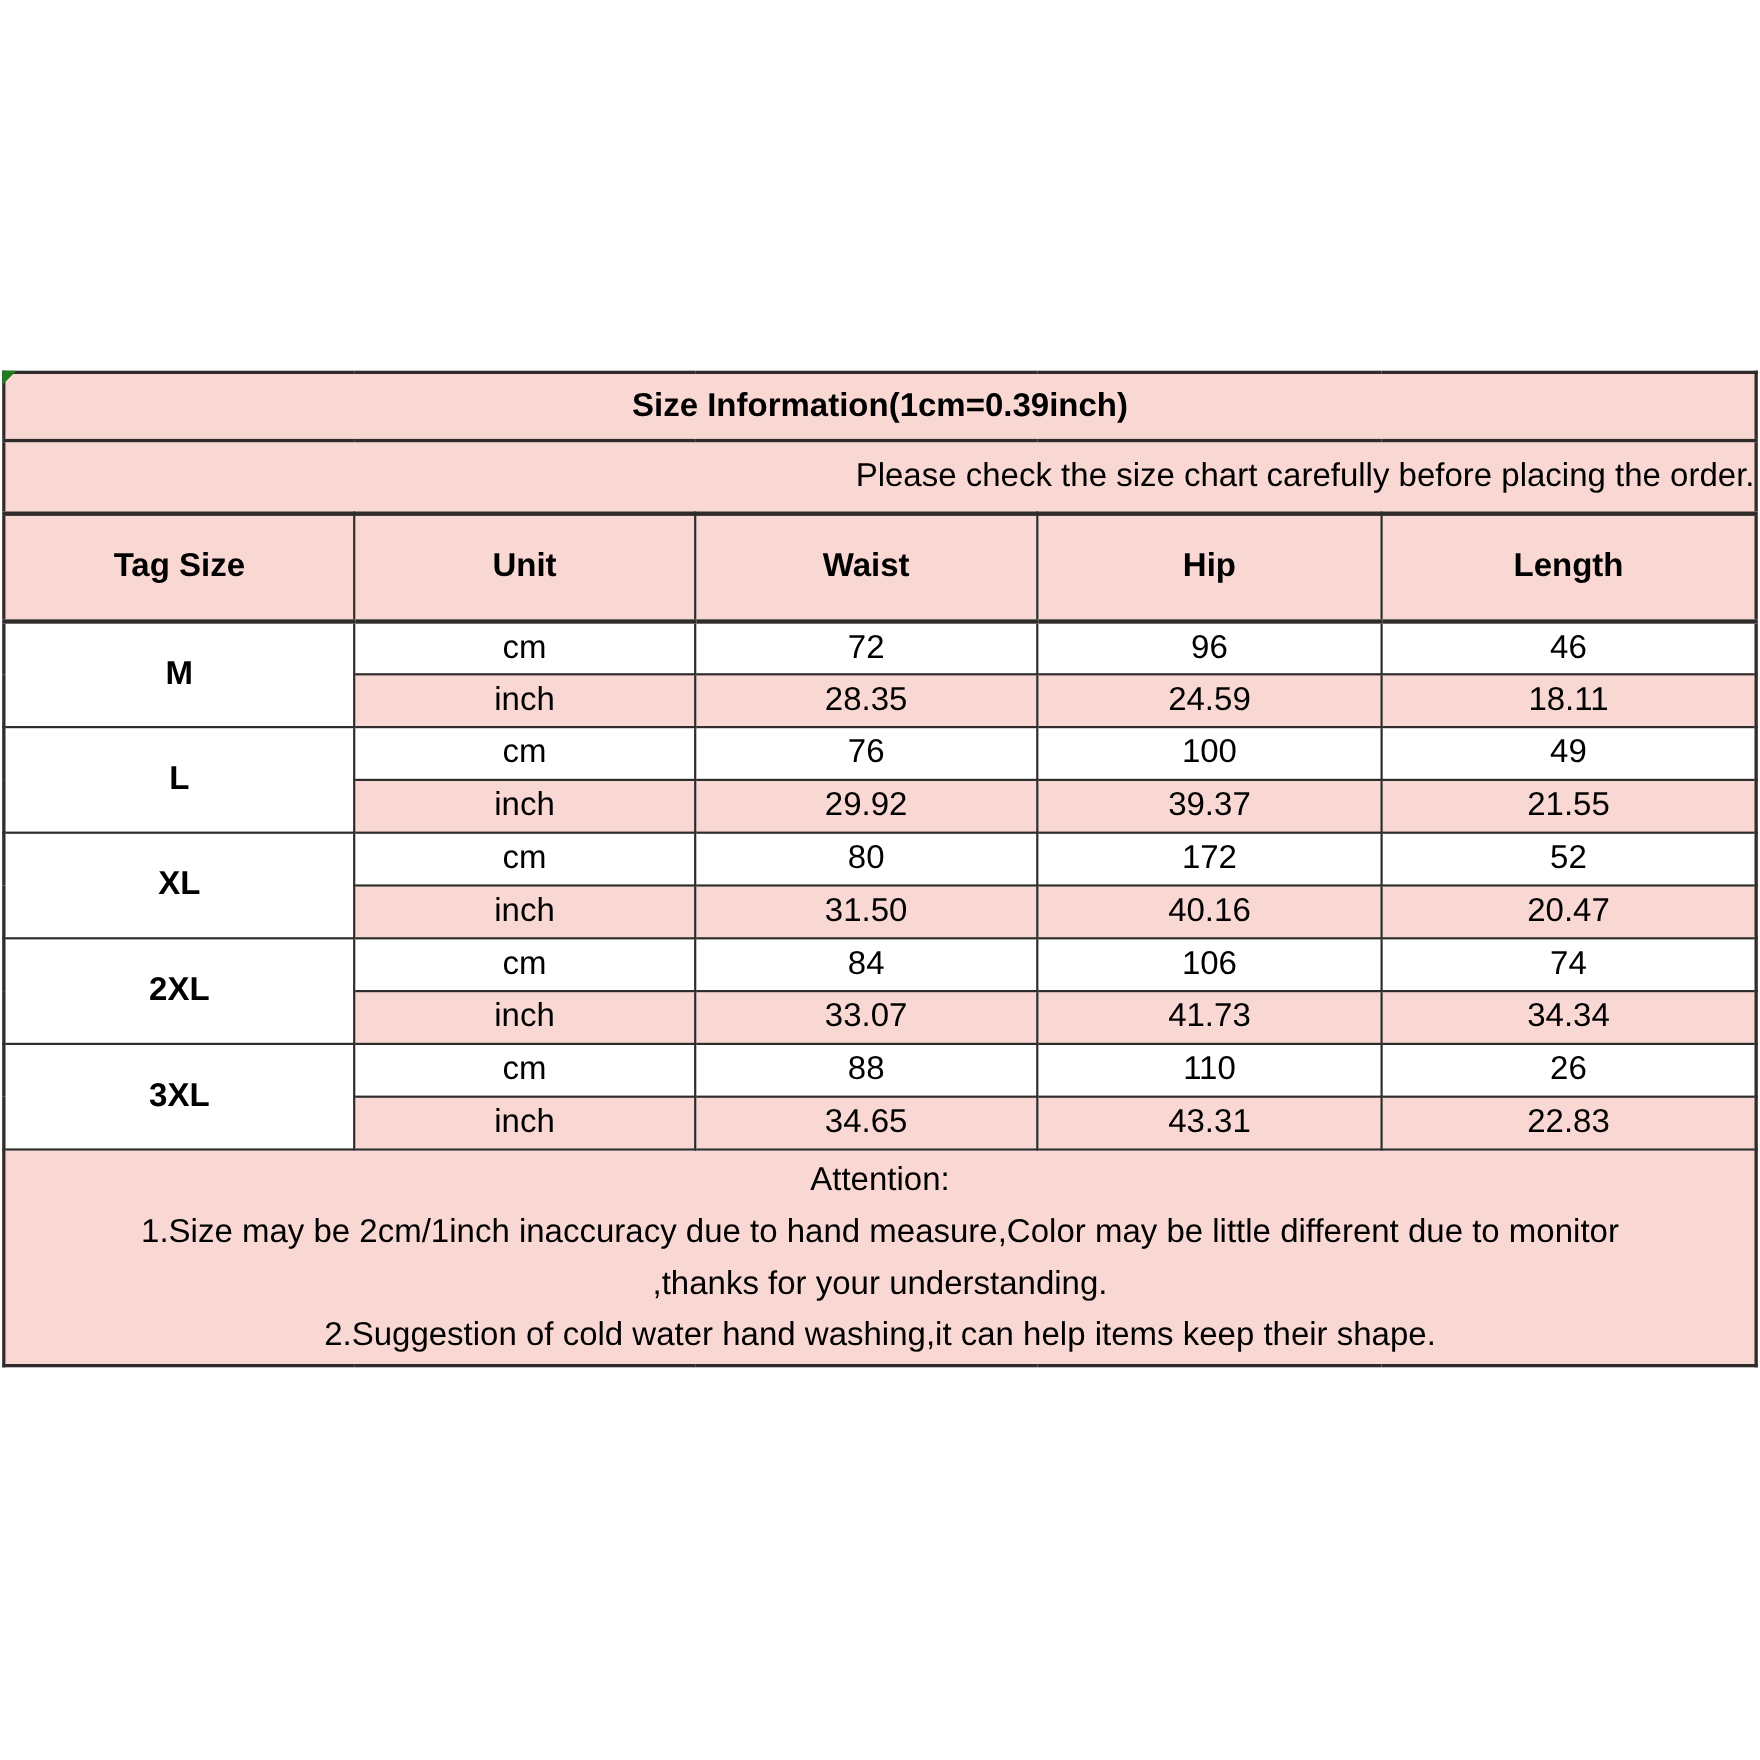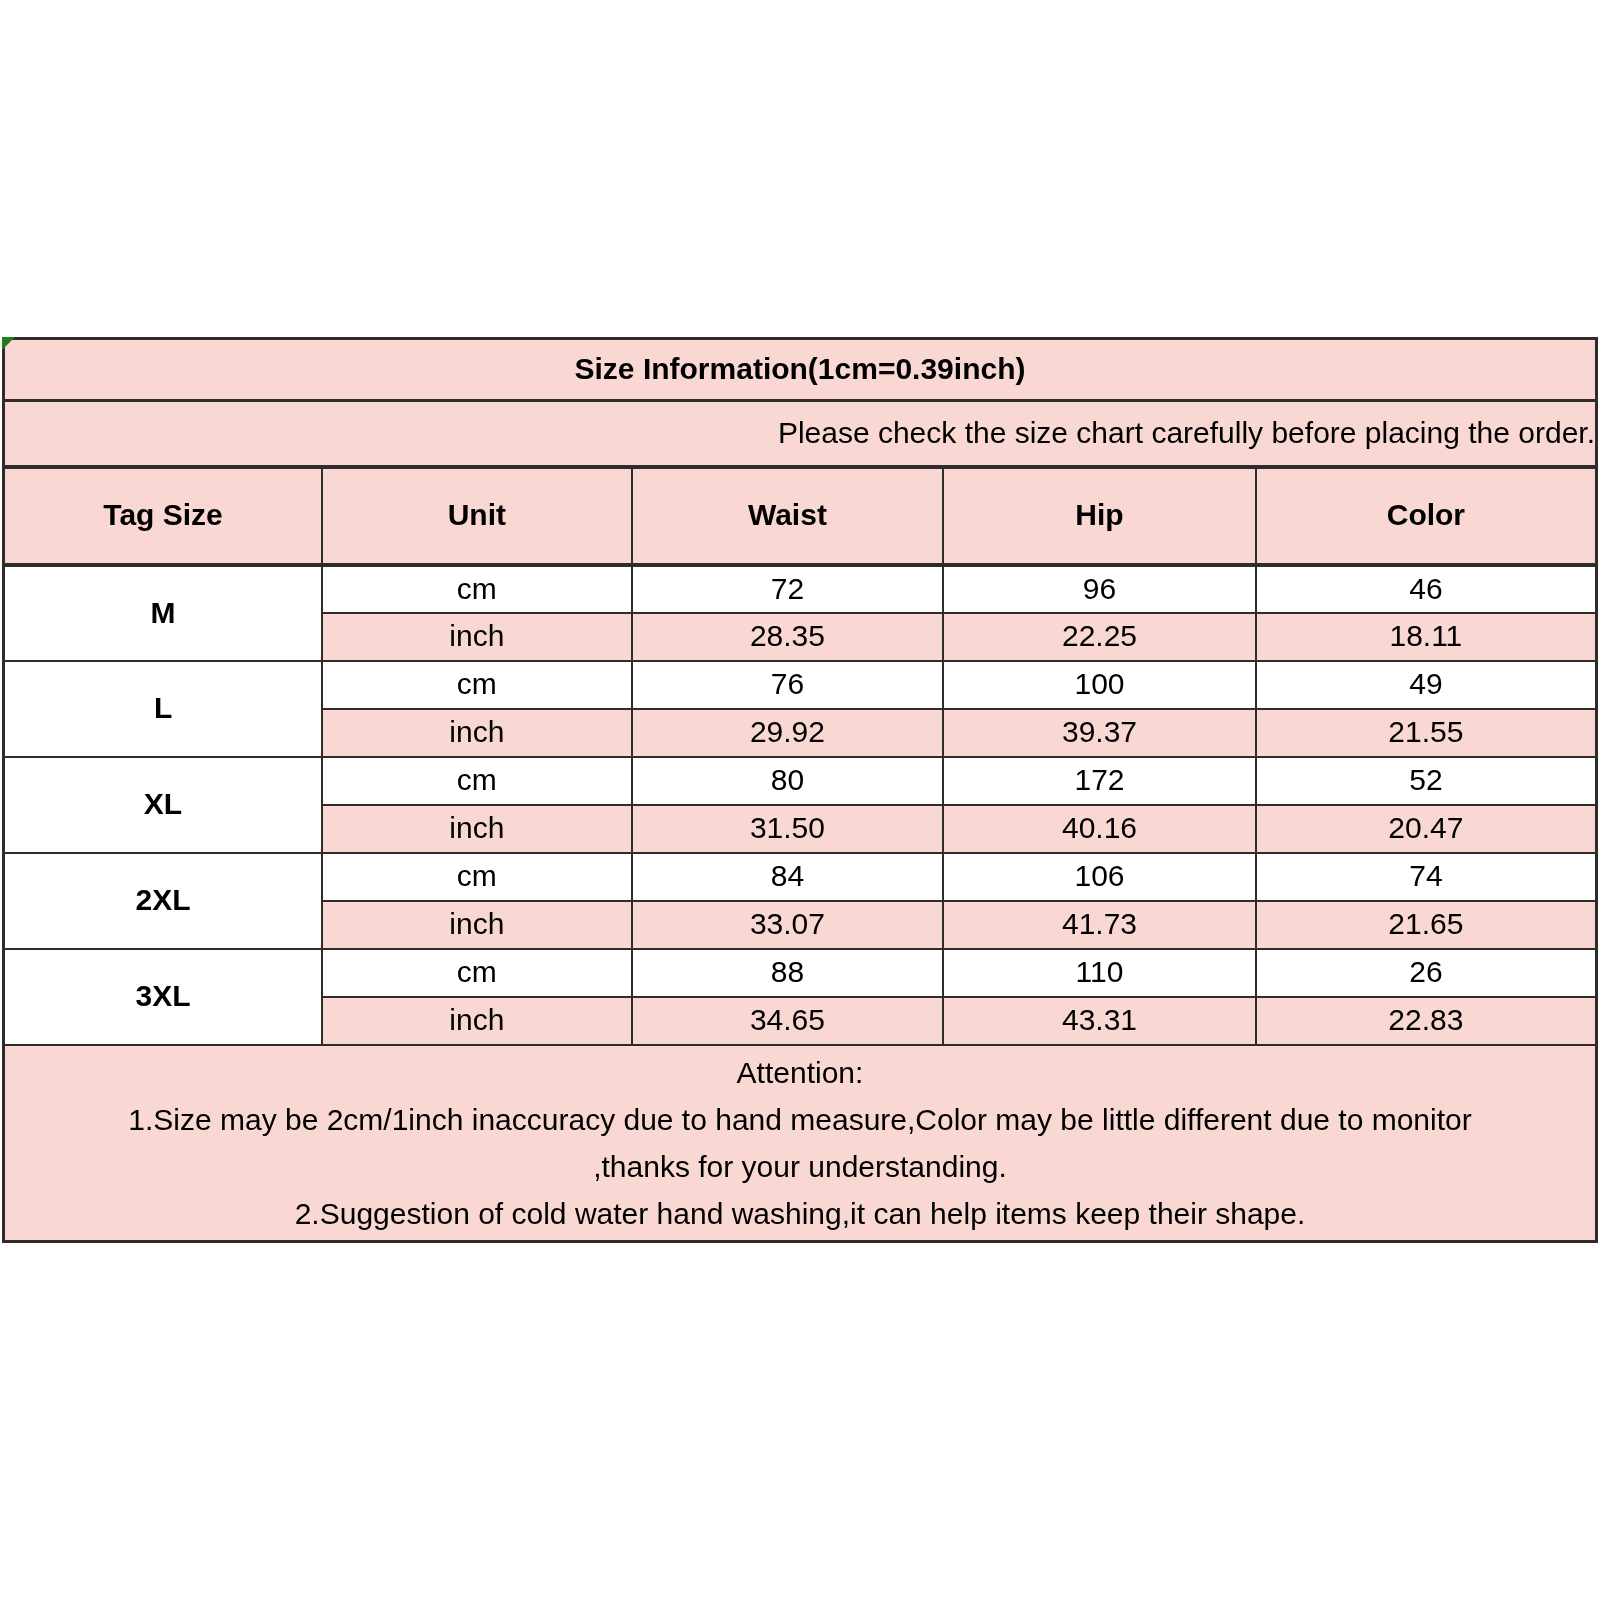--- a/index.html
+++ b/index.html
@@ -87,34 +87,34 @@
 
       <tr class="r-sub" style="height:66px">
         <td colspan="5" class="pink sub-cell">Please check the size chart carefully before placing the order.</td>
       </tr>
 
       <tr class="r-head" style="height:98px">
         <td class="pink head-cell">Tag Size</td>
         <td class="pink head-cell">Unit</td>
         <td class="pink head-cell">Waist</td>
         <td class="pink head-cell">Hip</td>
-        <td class="pink head-cell">Color</td>
+        <td class="pink head-cell">Length</td>
       </tr>
 
       <tr style="height:48px">
         <td rowspan="2" class="white tag-cell">M</td>
         <td class="white unit-cell">cm</td>
         <td class="white val-cell">72</td>
         <td class="white val-cell">96</td>
         <td class="white val-cell">46</td>
       </tr>
       <tr style="height:48px">
         <td class="pink unit-cell">inch</td>
         <td class="pink val-cell">28.35</td>
-        <td class="pink val-cell">22.25</td>
+        <td class="pink val-cell">24.59</td>
         <td class="pink val-cell">18.11</td>
       </tr>
 
       <tr style="height:48px">
         <td rowspan="2" class="white tag-cell">L</td>
         <td class="white unit-cell">cm</td>
         <td class="white val-cell">76</td>
         <td class="white val-cell">100</td>
         <td class="white val-cell">49</td>
       </tr>
@@ -143,21 +143,21 @@
         <td rowspan="2" class="white tag-cell">2XL</td>
         <td class="white unit-cell">cm</td>
         <td class="white val-cell">84</td>
         <td class="white val-cell">106</td>
         <td class="white val-cell">74</td>
       </tr>
       <tr style="height:48px">
         <td class="pink unit-cell">inch</td>
         <td class="pink val-cell">33.07</td>
         <td class="pink val-cell">41.73</td>
-        <td class="pink val-cell">21.65</td>
+        <td class="pink val-cell">34.34</td>
       </tr>
 
       <tr style="height:48px">
         <td rowspan="2" class="white tag-cell">3XL</td>
         <td class="white unit-cell">cm</td>
         <td class="white val-cell">88</td>
         <td class="white val-cell">110</td>
         <td class="white val-cell">26</td>
       </tr>
       <tr style="height:48px">

